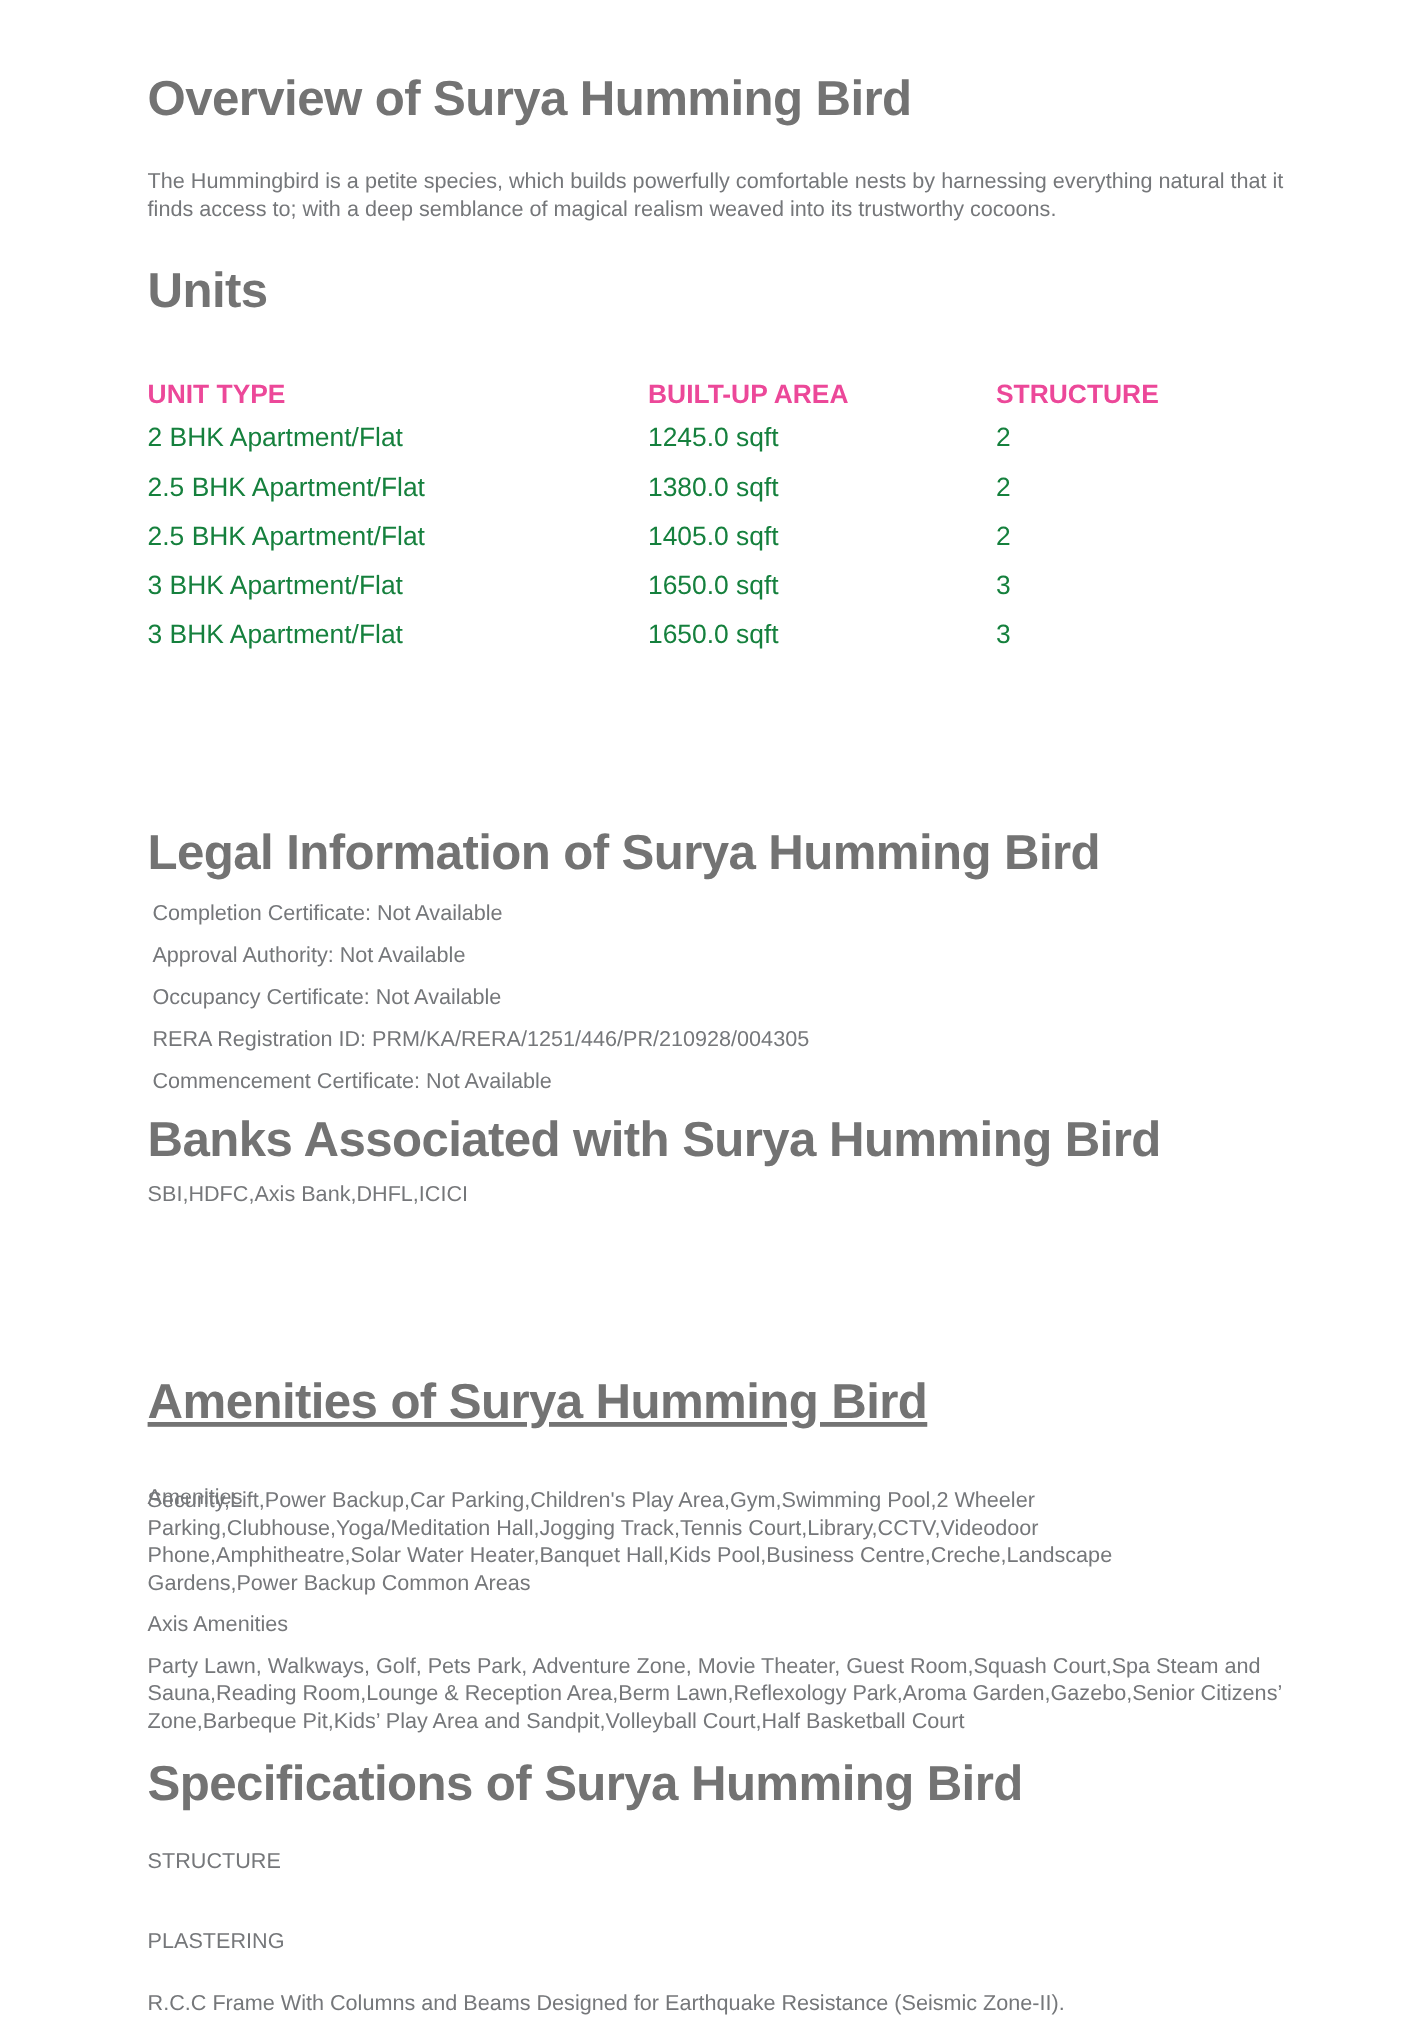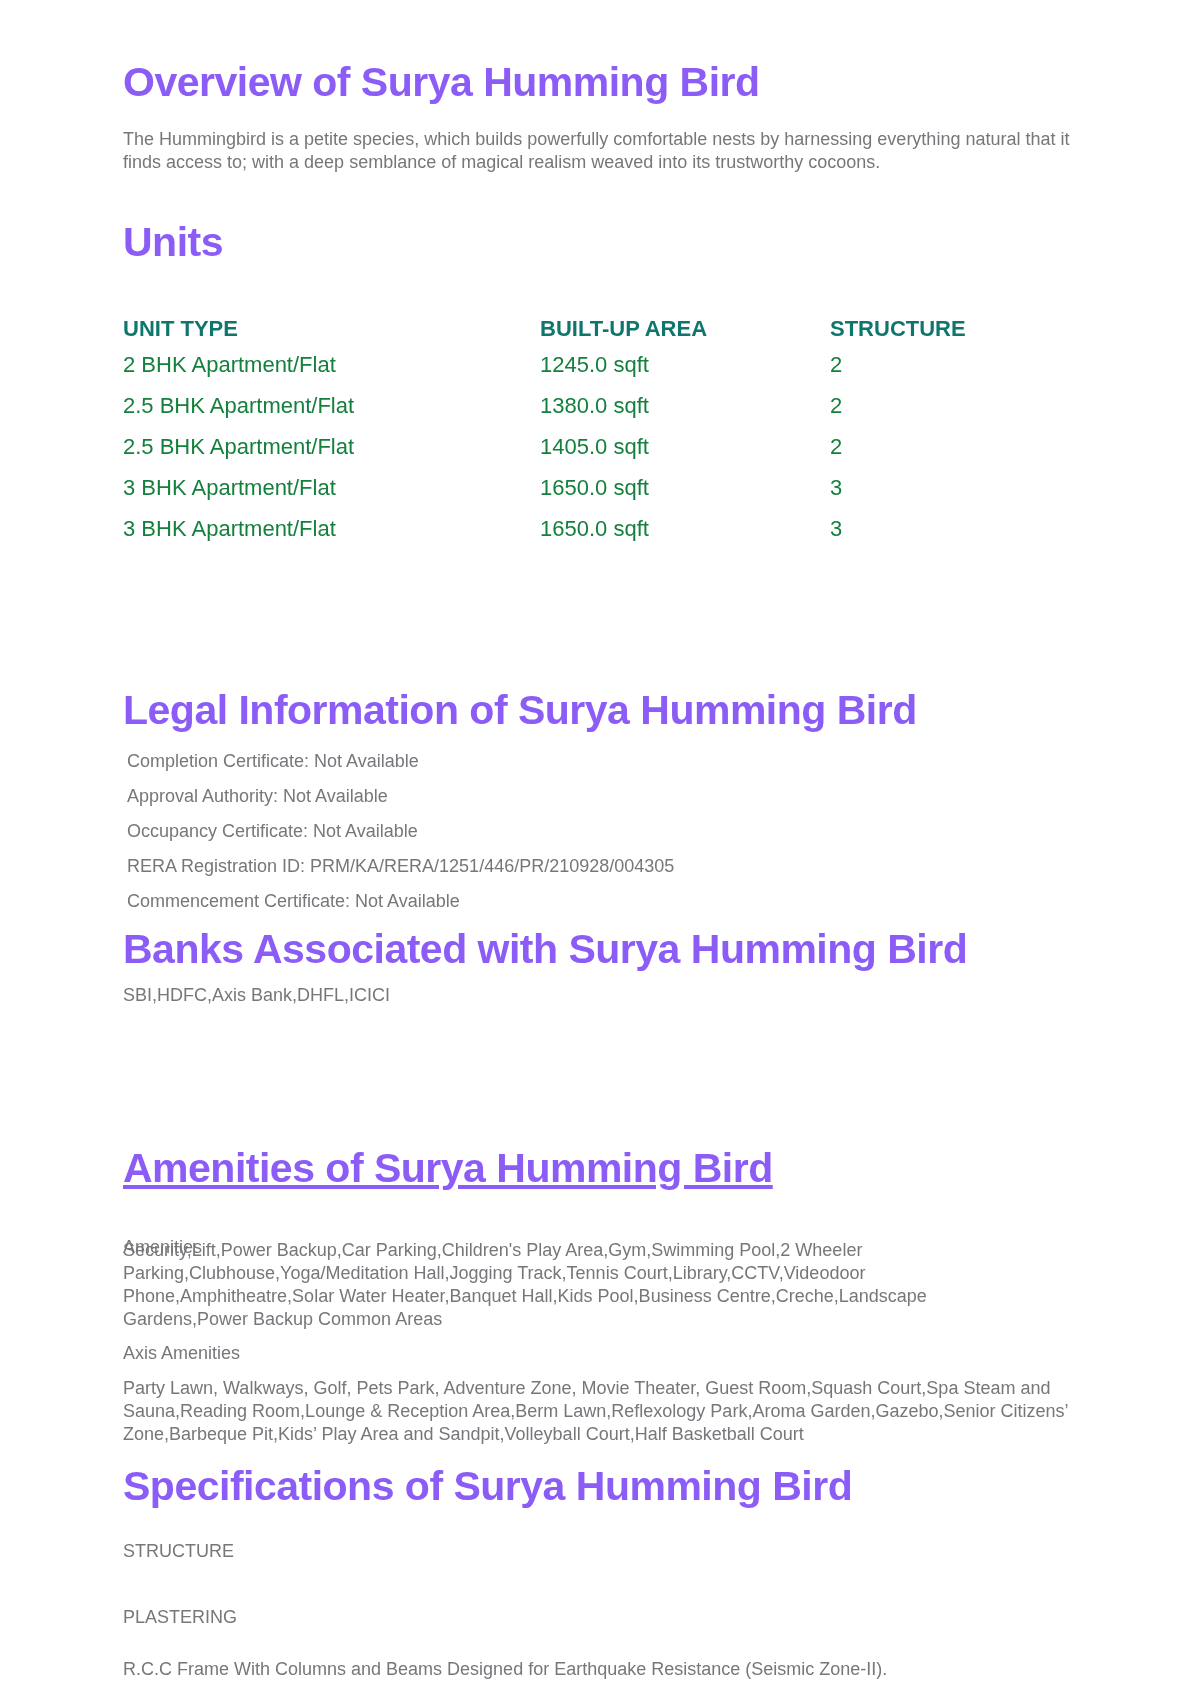--- a/index.html
+++ b/index.html
@@ -23,53 +23,53 @@
     }
     h1 {
       position: absolute;
       left: 0;
       margin: 0;
       font-family: "Liberation Sans", sans-serif;
       font-weight: bold;
       font-size: 41px;
       line-height: 48px;
       letter-spacing: -0.5px;
-      color: #8b5cf6;
+      color: #737373;
       white-space: nowrap;
     }
     .gray {
       color: #75777a;
       font-family: "Liberation Sans", sans-serif;
     }
     .p-small {
       position: absolute;
       left: 0;
       margin: 0;
       font-size: 18px;
       line-height: 23px;
       width: 960px;
     }
     
     #h-overview { top: 58px; }
-    #overview-desc { top: 128px; }
+    #overview-desc { top: 140px; }
 
     
     #h-units { top: 218px; }
     .units-table {
       position: absolute;
       left: 0;
       top: 316px;
       width: 950px;
       border-collapse: collapse;
     }
     .units-table th {
       text-align: left;
       font-weight: bold;
       font-size: 22px;
-      color: #0f766e;
+      color: #ec4899;
       padding: 0;
       height: 36px;
       vertical-align: top;
     }
     .units-table td {
       font-size: 22px;
       color: #15803d;
       padding: 0;
       height: 41px;
       vertical-align: top;

